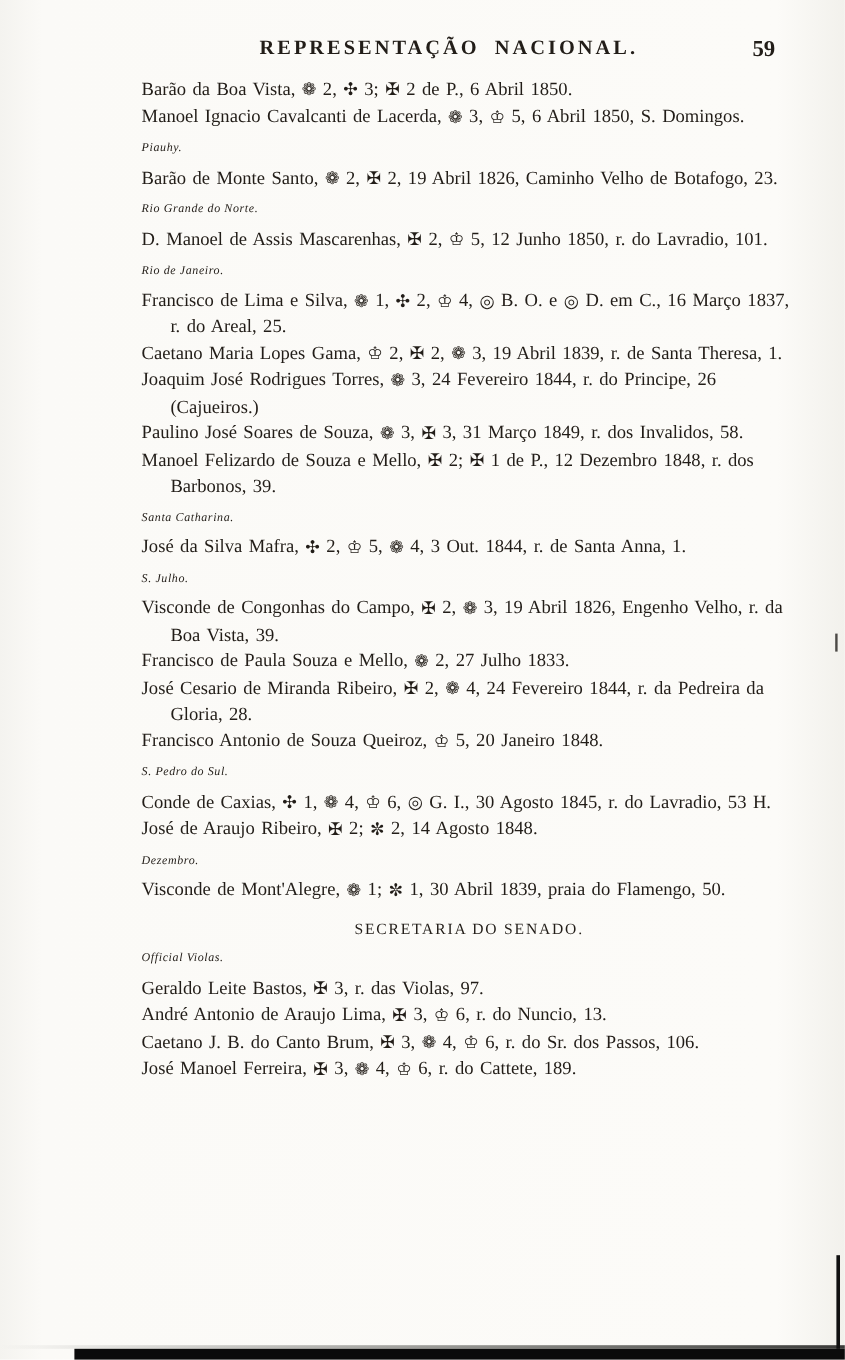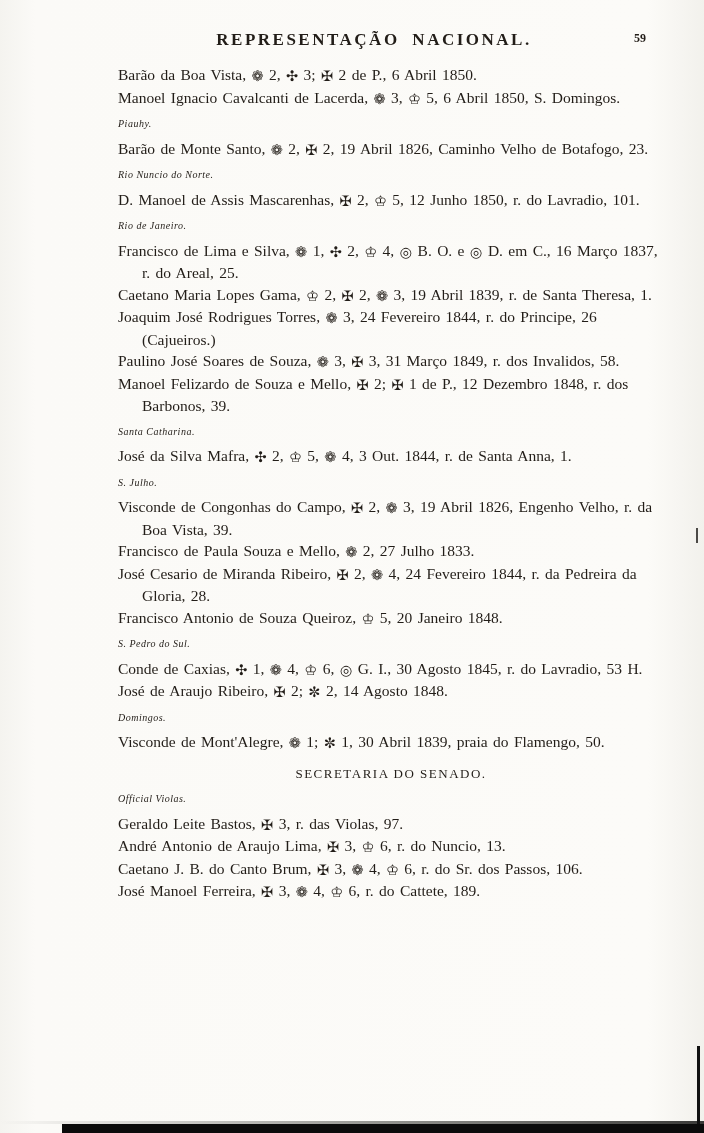--- a/index.html
+++ b/index.html
@@ -31,21 +31,21 @@
     font-weight: bold;
     font-size: 17px;
     letter-spacing: 2.5px;
     word-spacing: 6px;
   }
   .page-num {
     position: absolute;
     right: 58px;
     top: 31px;
     font-weight: bold;
-    font-size: 12px;
+    font-size: 19px;
   }
   .content {
     padding: 8px 40px 0 74px;
     font-size: 15.5px;
     line-height: 21.5px;
   }
   .entry {
     margin: 0;
     padding-left: 24px;
     text-indent: -24px;
@@ -111,39 +111,39 @@
   <div class="header-row">
     <span class="title">REPRESENTAÇÃO NACIONAL.</span>
     <span class="page-num">59</span>
   </div>
 
   <div class="content">
       <p class="entry">Barão da Boa Vista, <span class="medal">❁</span> 2, <span class="medal">✣</span> 3; <span class="medal">✠</span> 2 de P., 6 Abril 1850.</p>
       <p class="entry">Manoel Ignacio Cavalcanti de Lacerda, <span class="medal">❁</span> 3, <span class="medal">♔</span> 5, 6 Abril 1850, S. Domingos.</p>
       <div class="section-heading">Piauhy.</div>
       <p class="entry">Barão de Monte Santo, <span class="medal">❁</span> 2, <span class="medal">✠</span> 2, 19 Abril 1826, Caminho Velho de Botafogo, 23.</p>
-      <div class="section-heading">Rio Nuncio do Norte.</div>
+      <div class="section-heading">Rio Grande do Norte.</div>
       <p class="entry">D. Manoel de Assis Mascarenhas, <span class="medal">✠</span> 2, <span class="medal">♔</span> 5, 12 Junho 1850, r. do Lavradio, 101.</p>
       <div class="section-heading">Rio de Janeiro.</div>
       <p class="entry">Francisco de Lima e Silva, <span class="medal">❁</span> 1, <span class="medal">✣</span> 2, <span class="medal">♔</span> 4, <span class="medal">◎</span> B. O. e <span class="medal">◎</span> D. em C., 16 Março 1837, r. do Areal, 25.</p>
       <p class="entry">Caetano Maria Lopes Gama, <span class="medal">♔</span> 2, <span class="medal">✠</span> 2, <span class="medal">❁</span> 3, 19 Abril 1839, r. de Santa Theresa, 1.</p>
       <p class="entry">Joaquim José Rodrigues Torres, <span class="medal">❁</span> 3, 24 Fevereiro 1844, r. do Principe, 26 (Cajueiros.)</p>
       <p class="entry">Paulino José Soares de Souza, <span class="medal">❁</span> 3, <span class="medal">✠</span> 3, 31 Março 1849, r. dos Invalidos, 58.</p>
       <p class="entry">Manoel Felizardo de Souza e Mello, <span class="medal">✠</span> 2; <span class="medal">✠</span> 1 de P., 12 Dezembro 1848, r. dos Barbonos, 39.</p>
       <div class="section-heading">Santa Catharina.</div>
       <p class="entry">José da Silva Mafra, <span class="medal">✣</span> 2, <span class="medal">♔</span> 5, <span class="medal">❁</span> 4, 3 Out. 1844, r. de Santa Anna, 1.</p>
       <div class="section-heading">S. Julho.</div>
       <p class="entry">Visconde de Congonhas do Campo, <span class="medal">✠</span> 2, <span class="medal">❁</span> 3, 19 Abril 1826, Engenho Velho, r. da Boa Vista, 39.</p>
       <p class="entry">Francisco de Paula Souza e Mello, <span class="medal">❁</span> 2, 27 Julho 1833.</p>
       <p class="entry">José Cesario de Miranda Ribeiro, <span class="medal">✠</span> 2, <span class="medal">❁</span> 4, 24 Fevereiro 1844, r. da Pedreira da Gloria, 28.</p>
       <p class="entry">Francisco Antonio de Souza Queiroz, <span class="medal">♔</span> 5, 20 Janeiro 1848.</p>
       <div class="section-heading">S. Pedro do Sul.</div>
       <p class="entry">Conde de Caxias, <span class="medal">✣</span> 1, <span class="medal">❁</span> 4, <span class="medal">♔</span> 6, <span class="medal">◎</span> G. I., 30 Agosto 1845, r. do Lavradio, 53 H.</p>
       <p class="entry">José de Araujo Ribeiro, <span class="medal">✠</span> 2; <span class="medal">✼</span> 2, 14 Agosto 1848.</p>
-      <div class="section-heading">Domingos.</div>
+      <div class="section-heading">Dezembro.</div>
       <p class="entry">Visconde de Mont'Alegre, <span class="medal">❁</span> 1; <span class="medal">✼</span> 1, 30 Abril 1839, praia do Flamengo, 50.</p>
       <div class="heading-caps">SECRETARIA DO SENADO.</div>
       <div class="section-heading">Official Violas.</div>
       <p class="entry">Geraldo Leite Bastos, <span class="medal">✠</span> 3, r. das Violas, 97.</p>
       <p class="entry">André Antonio de Araujo Lima, <span class="medal">✠</span> 3, <span class="medal">♔</span> 6, r. do Nuncio, 13.</p>
       <p class="entry">Caetano J. B. do Canto Brum, <span class="medal">✠</span> 3, <span class="medal">❁</span> 4, <span class="medal">♔</span> 6, r. do Sr. dos Passos, 106.</p>
       <p class="entry">José Manoel Ferreira, <span class="medal">✠</span> 3, <span class="medal">❁</span> 4, <span class="medal">♔</span> 6, r. do Cattete, 189.</p>
     </div>
 
   <div class="artifact-bottom-fade"></div>

